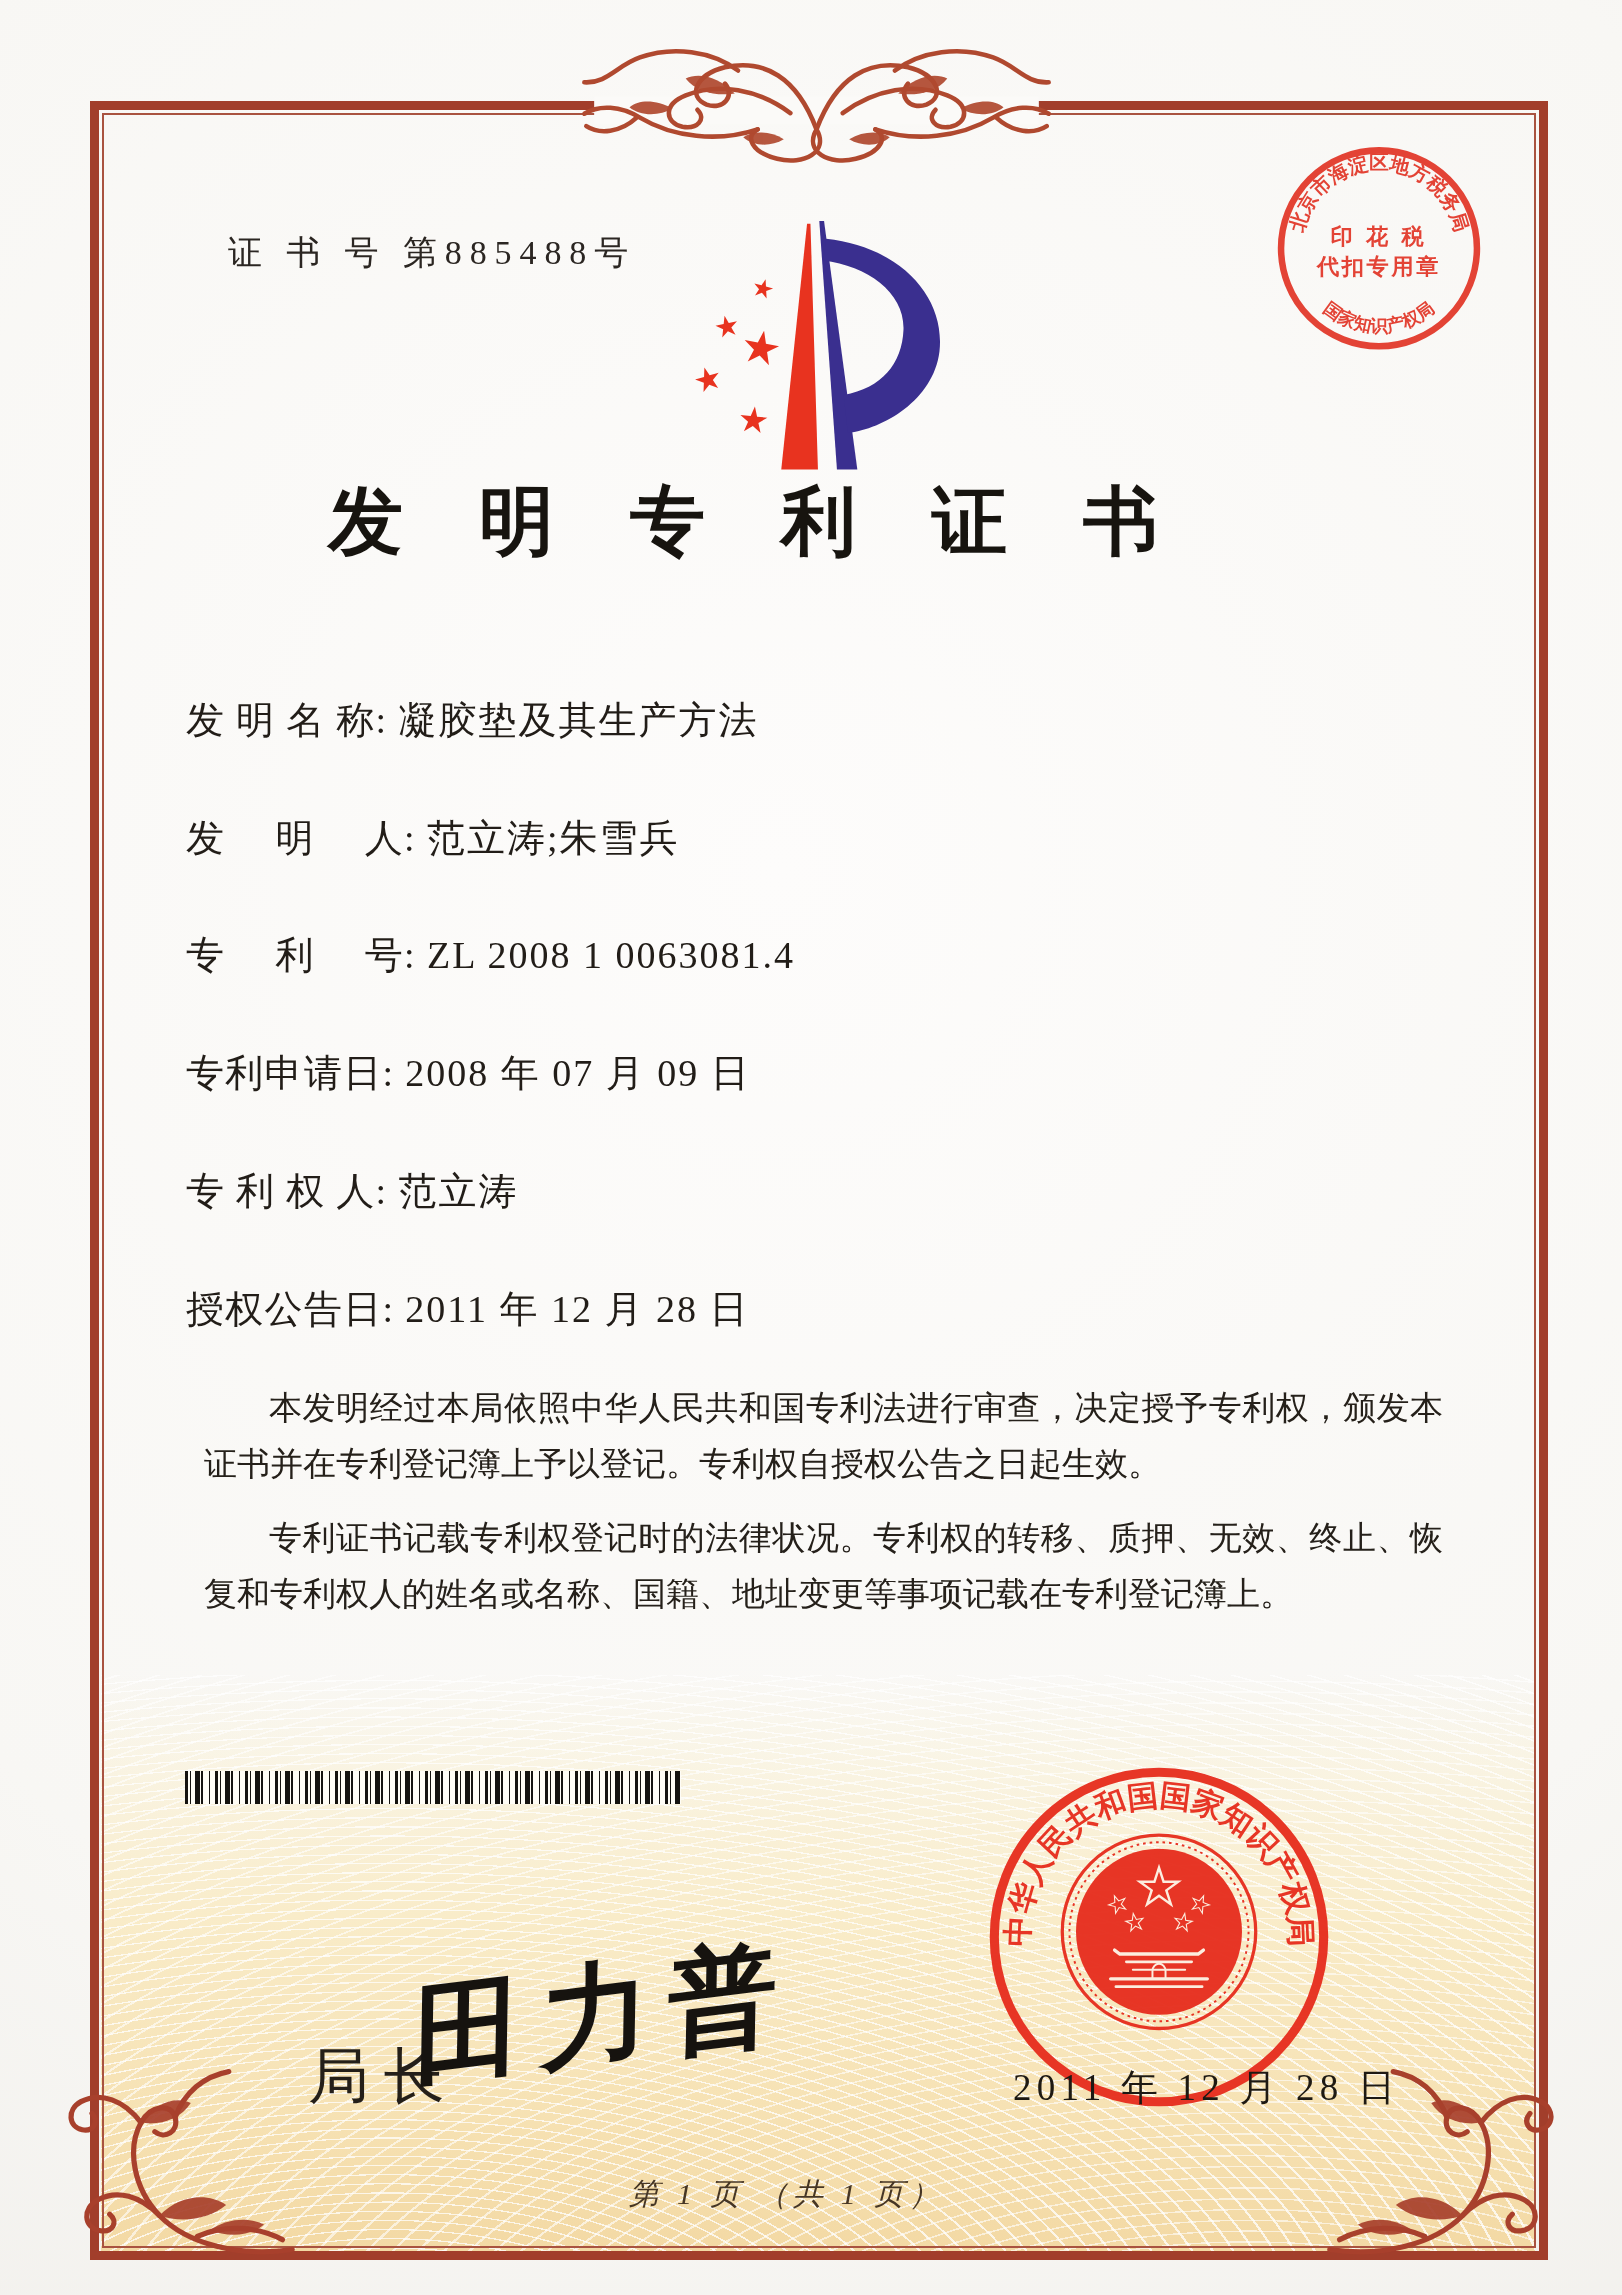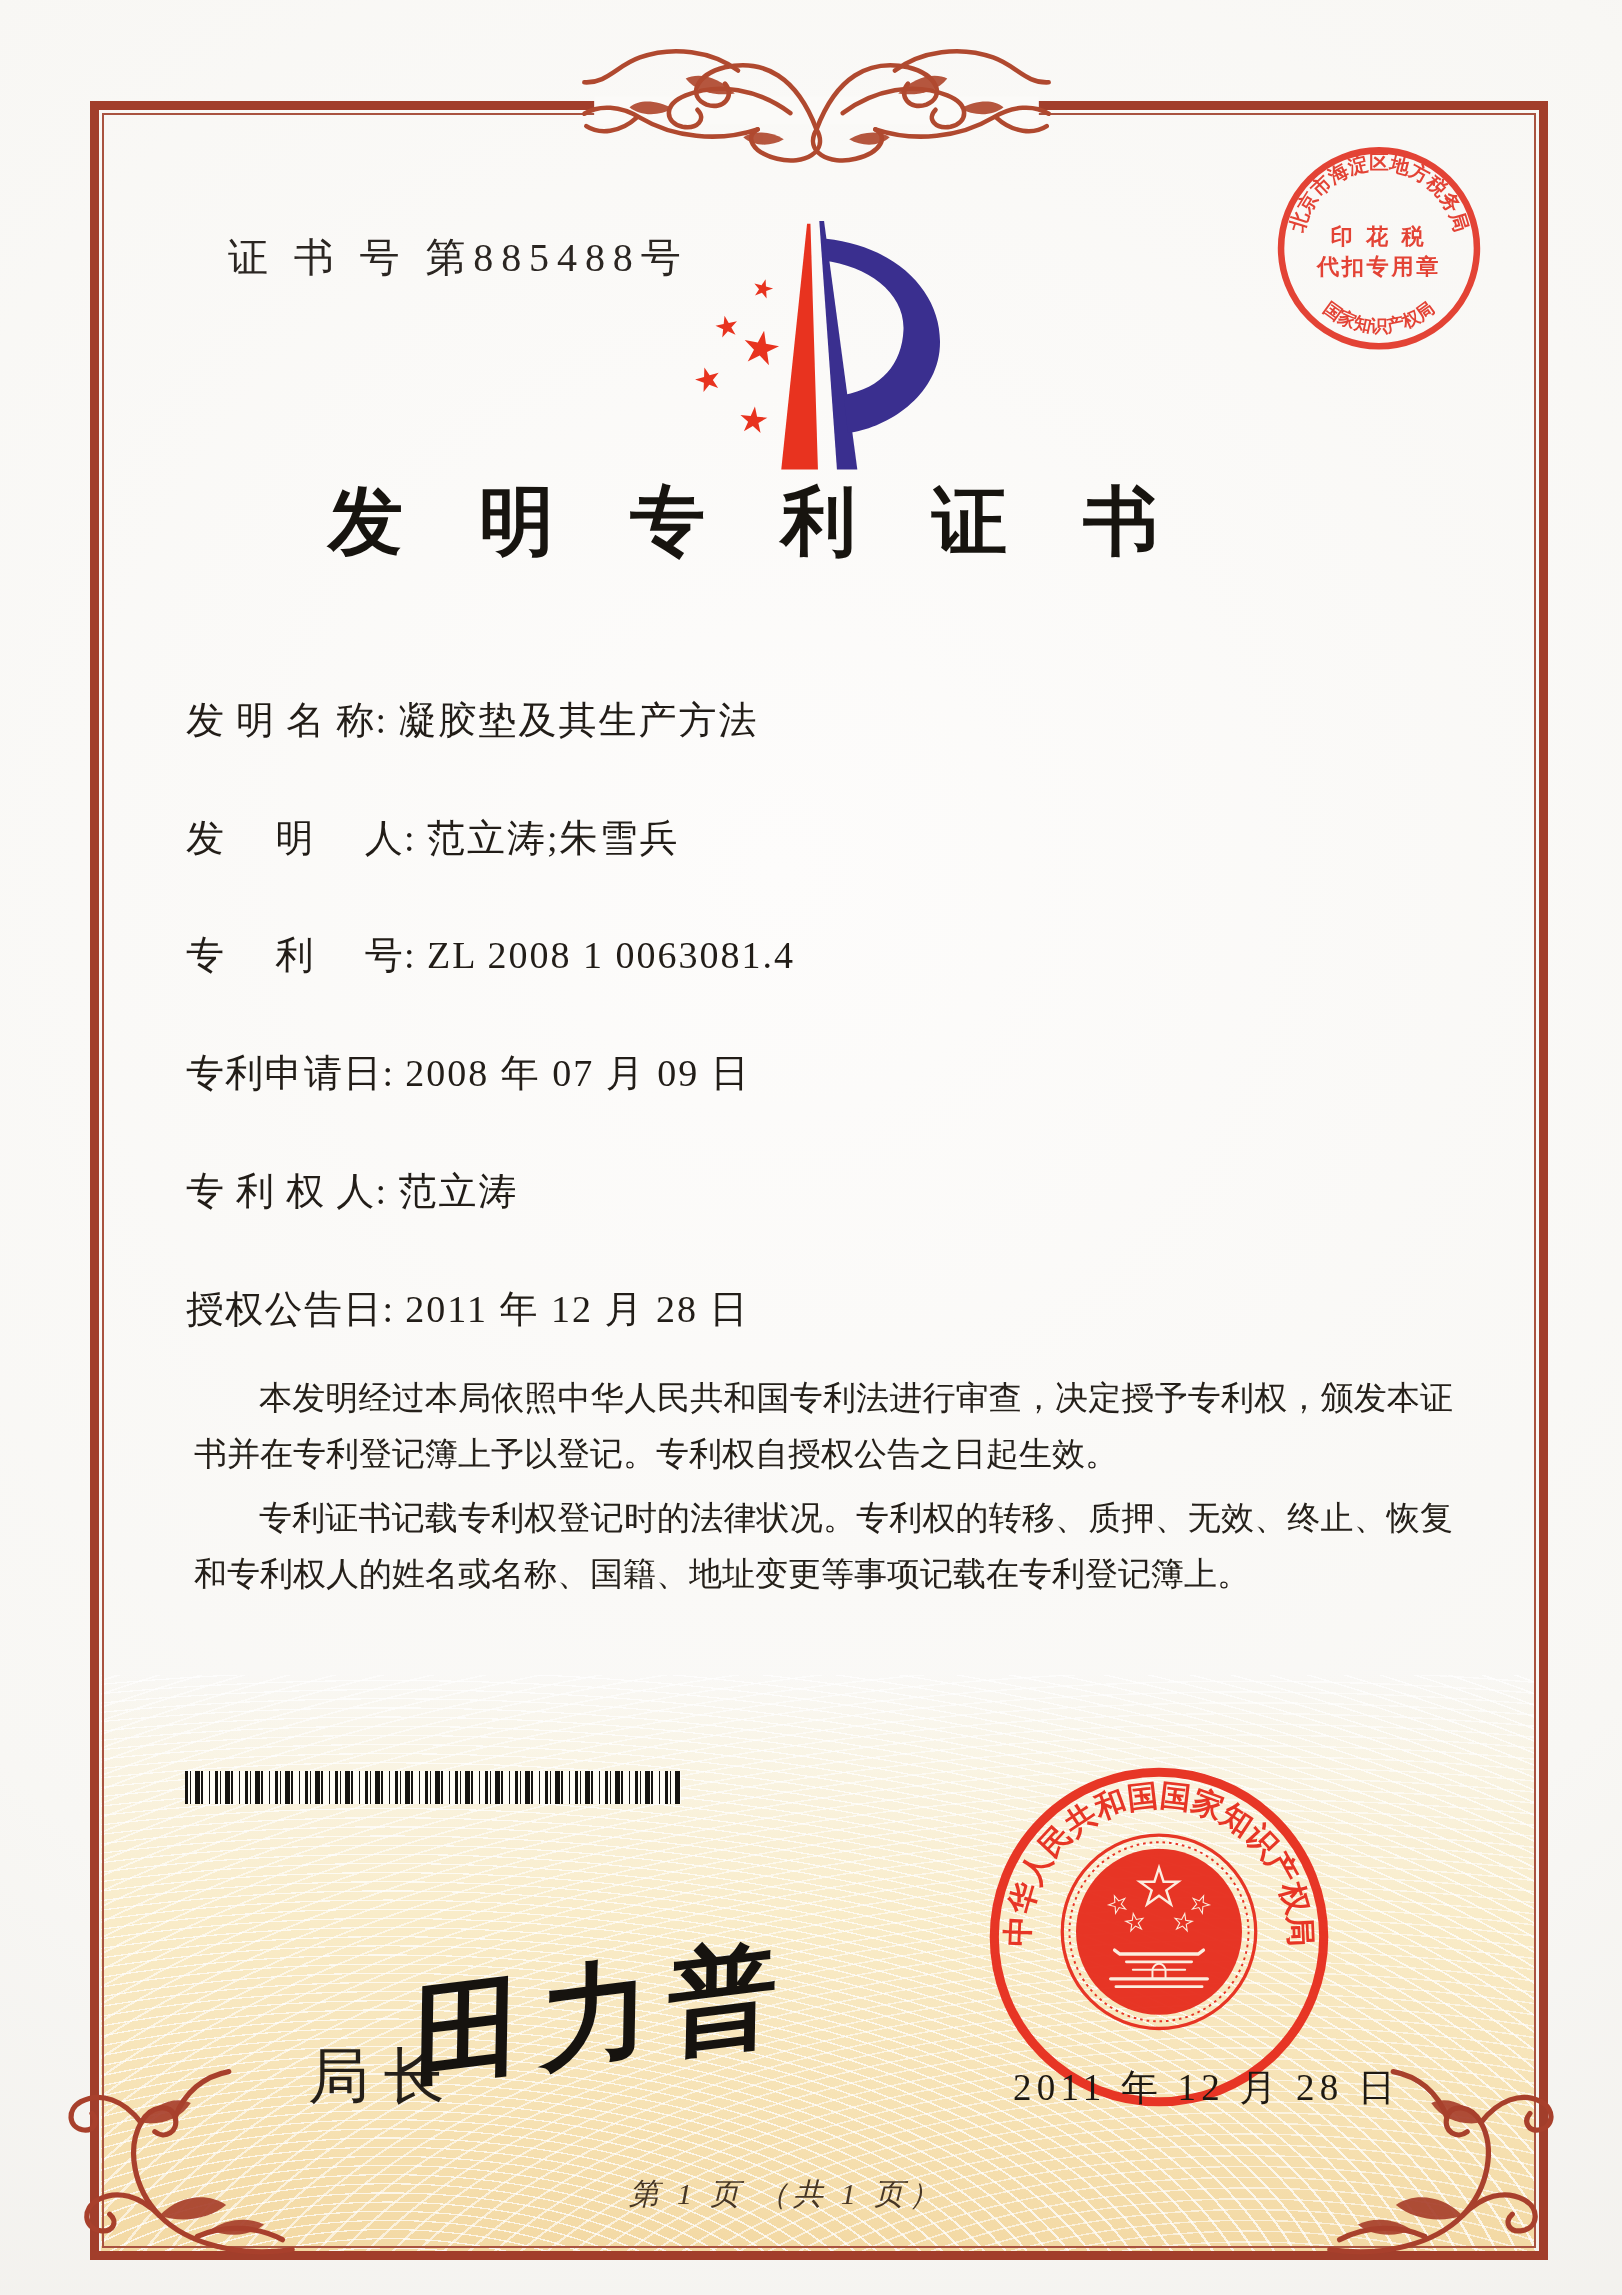--- a/index.html
+++ b/index.html
@@ -28,39 +28,39 @@
   }
   .waves::after{
     content:"";position:absolute;inset:0;
     background:
       repeating-radial-gradient(589px 275px at 20% 120%, rgba(255,255,255,0) 0 17px, rgba(255,255,255,.75) 17px 19.6px),
       repeating-radial-gradient(753px 353px at 80% 132%, rgba(255,255,255,0) 0 20px, rgba(255,255,255,.6) 20px 23px);
   }
   
   .cert-number{
     position:absolute;left:228px;top:230px;
-    font-size:40px;letter-spacing:7.9px;color:#2b2622;white-space:nowrap;
+    font-size:34px;letter-spacing:7.9px;color:#2b2622;white-space:nowrap;
   }
   .title{
     position:absolute;left:0;top:472px;width:1486px;text-align:center;
     font-size:75px;font-weight:600;color:#17140f;
     letter-spacing:76px;text-indent:76px;white-space:nowrap;
   }
   .fields{position:absolute;left:186px;top:687px;width:1283px;}
   .field-row{
     position:absolute;left:0;display:flex;align-items:baseline;
     font-size:38px;color:#221d18;white-space:nowrap;text-align:center;
   }
   .field-label{letter-spacing:1.3px;}
   .field-value{margin-left:11px;letter-spacing:2px;}
   .body-text{
     position:absolute;left:186px;top:1362px;width:1275px;
     font-size:33px;line-height:56px;color:#25201a;text-align:justify;
   }
-  .body-text p{margin:8px;text-indent:65px;}
+  .body-text p{margin:18px;text-indent:65px;}
   
   .barcode{
     position:absolute;left:185px;top:1771px;width:496px;height:33px;
     background:repeating-linear-gradient(90deg,
       #151310 0 3.3px, #fffdf6 3.3px 5.2px, #151310 5.2px 6.5px, #fffdf6 6.5px 10.5px,
       #151310 10.5px 15px, #fffdf6 15px 16.4px, #151310 16.4px 18.3px, #fffdf6 18.3px 23.6px,
       #151310 23.6px 25.5px, #fffdf6 25.5px 30px);
   }
   
   .director-label{

